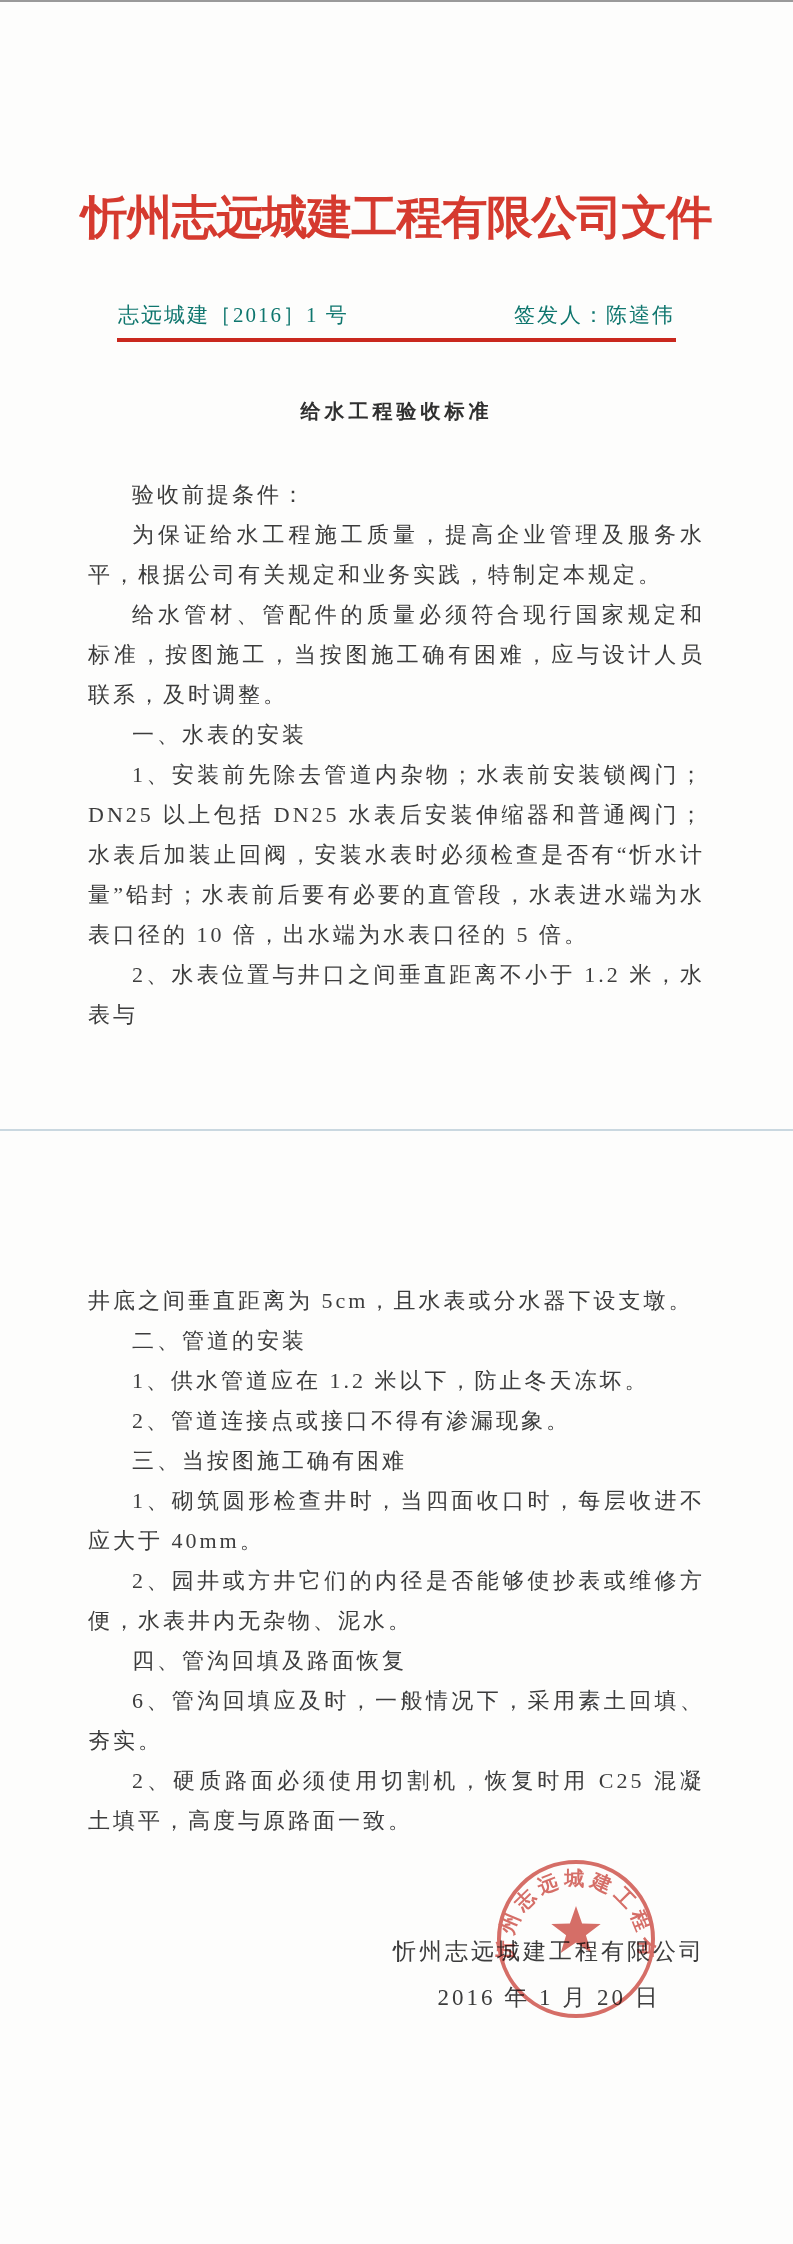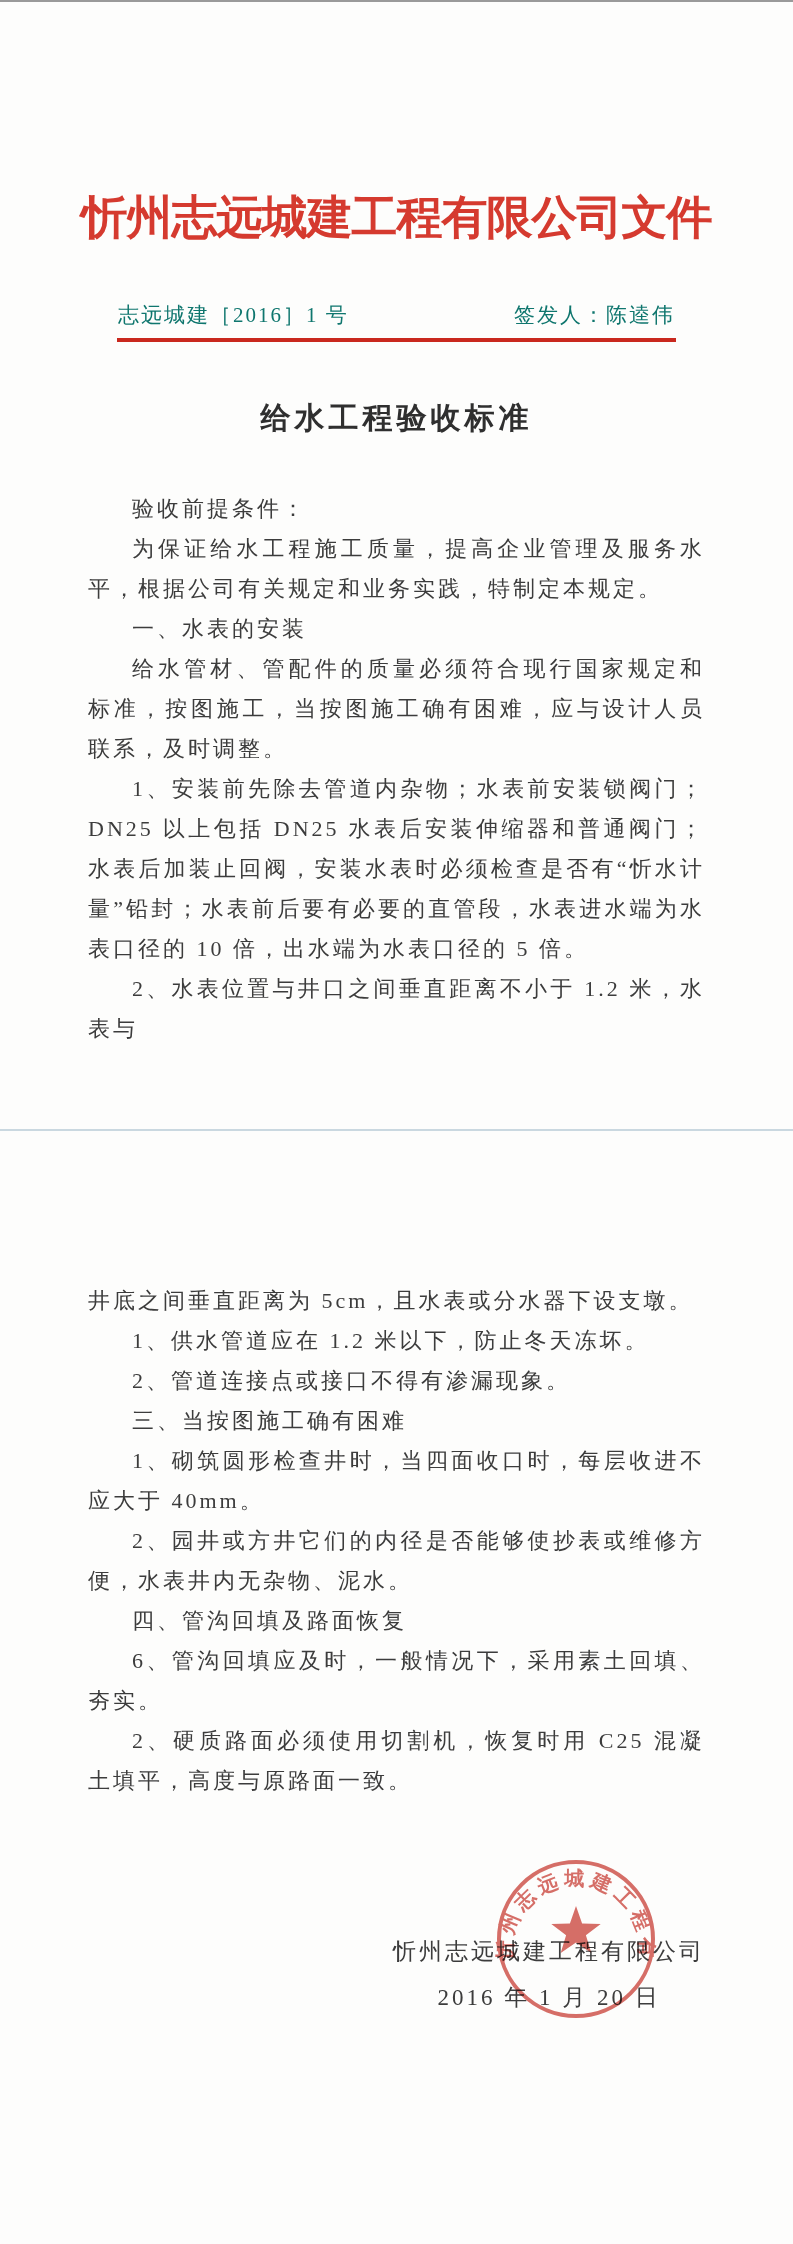--- a/index.html
+++ b/index.html
@@ -40,21 +40,21 @@
     color:#0f766e;
   }
   .red-rule{
     margin:9px 117px 0 117px;
     height:4px;
     background:#c9281e;
   }
   .doc-title{
     margin-top:56px;
     text-align:center;
-    font-size:30px;
+    font-size:20px;
     font-weight:700;
     letter-spacing:4px;
     color:#2f2f2f;
   }
   .body{
     margin:50px 88px 0 88px;
     font-size:22px;
     line-height:40px;
     letter-spacing:3px;
     text-align:justify;
@@ -114,32 +114,33 @@
       <span>签发人：陈逵伟</span>
     </div>
 
     <div class="red-rule"></div>
 
     <h1 class="doc-title">给水工程验收标准</h1>
 
     <div class="body">
       <p>验收前提条件：</p>
       <p>为保证给水工程施工质量，提高企业管理及服务水平，根据公司有关规定和业务实践，特制定本规定。</p>
+      <p>给水管材、管配件的质量必须符合现行国家规定和标准，按图施工，当按图施工确有困难，应与设计人员联系，及时调整。</p>
       <p>一、水表的安装</p>
-      <p>给水管材、管配件的质量必须符合现行国家规定和标准，按图施工，当按图施工确有困难，应与设计人员联系，及时调整。</p>
       <p>1、安装前先除去管道内杂物；水表前安装锁阀门；DN25 以上包括 DN25 水表后安装伸缩器和普通阀门；水表后加装止回阀，安装水表时必须检查是否有“忻水计量”铅封；水表前后要有必要的直管段，水表进水端为水表口径的 10 倍，出水端为水表口径的 5 倍。</p>
       <p>2、水表位置与井口之间垂直距离不小于 1.2 米，水表与</p>
     </div>
 
   </section>
 
   <section class="page2">
 
     <div class="body body2">
       <p class="no-indent">井底之间垂直距离为 5cm，且水表或分水器下设支墩。</p>
+      <p>二、管道的安装</p>
       <p>1、供水管道应在 1.2 米以下，防止冬天冻坏。</p>
       <p>2、管道连接点或接口不得有渗漏现象。</p>
       <p>三、当按图施工确有困难</p>
       <p>1、砌筑圆形检查井时，当四面收口时，每层收进不应大于 40mm。</p>
       <p>2、园井或方井它们的内径是否能够使抄表或维修方便，水表井内无杂物、泥水。</p>
       <p>四、管沟回填及路面恢复</p>
       <p>6、管沟回填应及时，一般情况下，采用素土回填、夯实。</p>
       <p>2、硬质路面必须使用切割机，恢复时用 C25 混凝土填平，高度与原路面一致。</p>
     </div>
 

